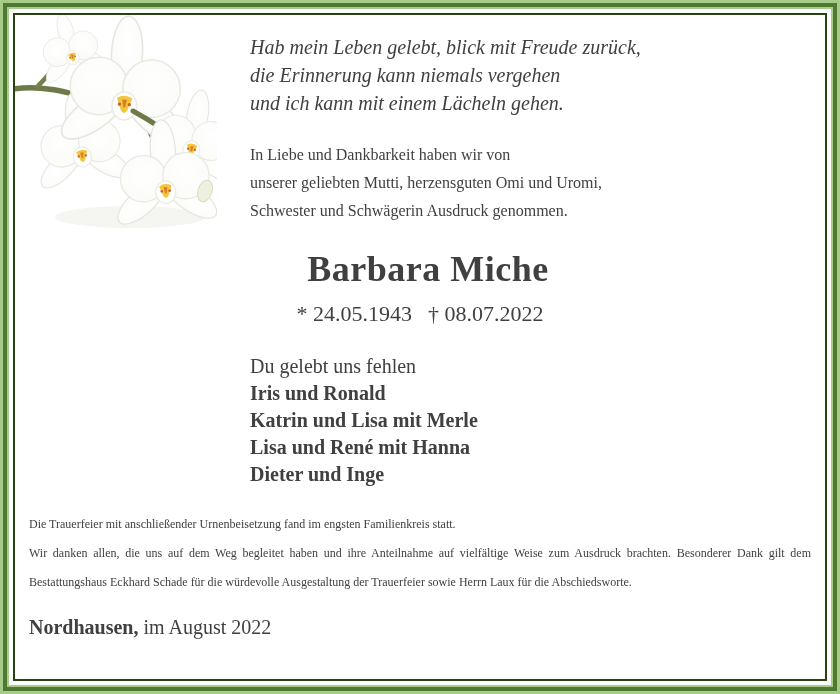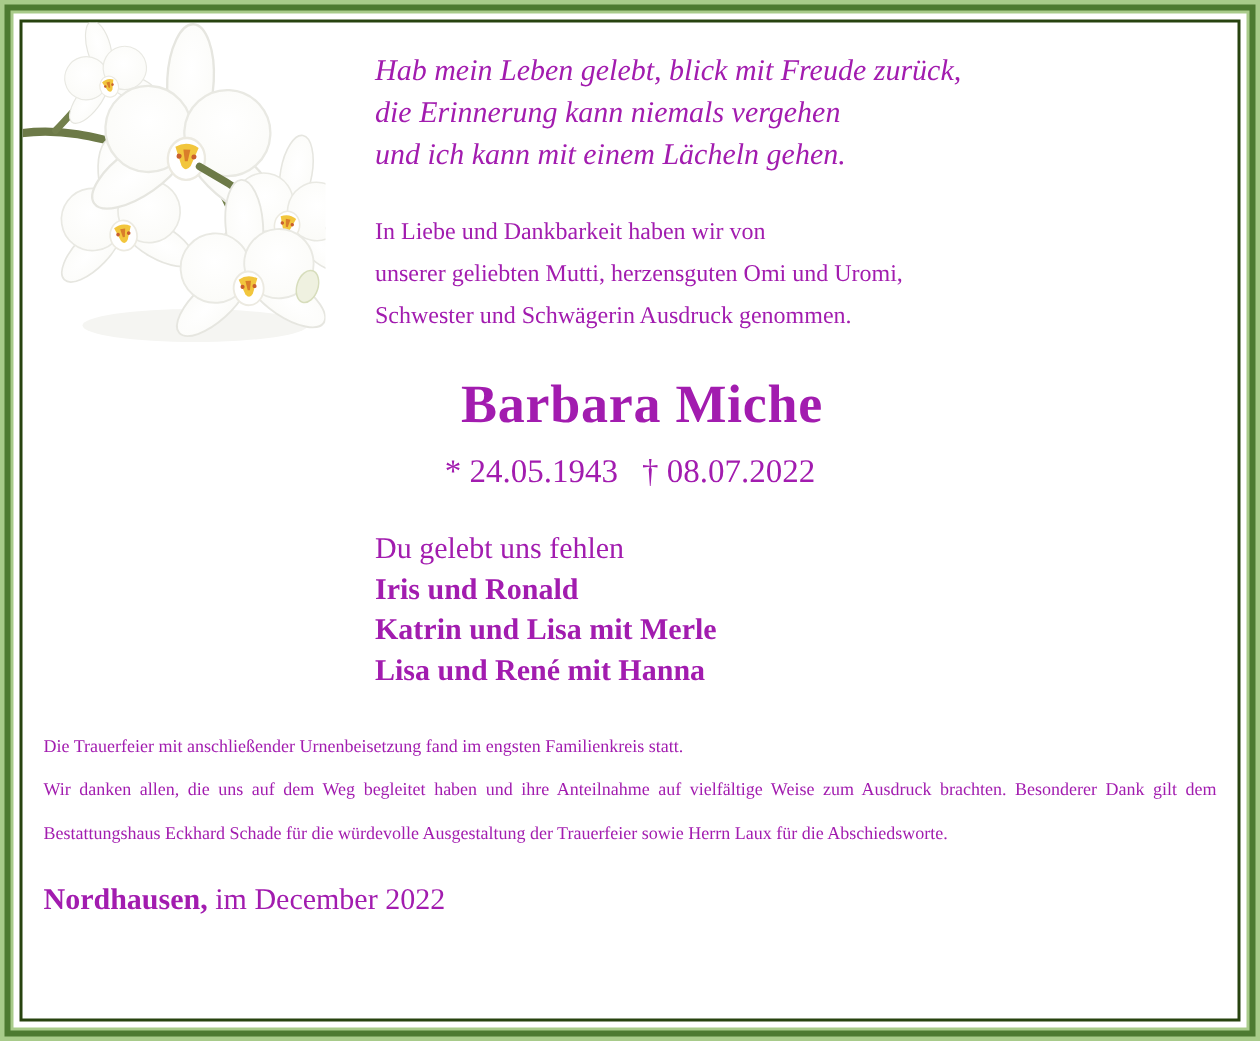--- a/index.html
+++ b/index.html
@@ -4,21 +4,21 @@
 <style>
   html, body { margin: 0; padding: 0; background: #ffffff; }
   * { box-sizing: border-box; }
 
   .page {
     width: 840px;
     height: 694px;
     background: #a8cb8a;            
     padding: 3px;
     font-family: "Liberation Serif", "DejaVu Serif", serif;
-    color: #a21caf;
+    color: #404040;
   }
   .band {
     height: 100%;
     border: 4px solid #4d7a31;      
     background: #a8cb8a;            
     padding: 2px;
   }
   .gap {
     height: 100%;
     background: #ffffff;            
@@ -161,29 +161,30 @@
 
           <div class="dates">
             <span>* 24.05.1943</span><span class="date-gap"></span><span>† 08.07.2022</span>
           </div>
 
           <div class="mourners">
             <div>Du gelebt uns fehlen</div>
             <div class="mourner-name">Iris und Ronald</div>
             <div class="mourner-name">Katrin und Lisa mit Merle</div>
             <div class="mourner-name">Lisa und René mit Hanna</div>
+            <div class="mourner-name">Dieter und Inge</div>
           </div>
 
           <div class="closing">
             <span class="first-line">Die Trauerfeier mit anschließender Urnenbeisetzung fand im engsten Familienkreis statt.</span>
             <span class="justified">Wir danken allen, die uns auf dem Weg begleitet haben und ihre Anteilnahme auf vielfältige Weise zum Ausdruck brachten. Besonderer Dank gilt dem Bestattungshaus Eckhard Schade für die würdevolle Ausgestaltung der Trauerfeier sowie Herrn Laux für die Abschiedsworte.</span>
           </div>
 
           <div class="footer-line">
             <span class="place">Nordhausen,</span>
-            <span>im December 2022</span>
+            <span>im August 2022</span>
           </div>
 
         </div>
       </div>
     </div>
   </div>
 </div>
 
 </body></html>

